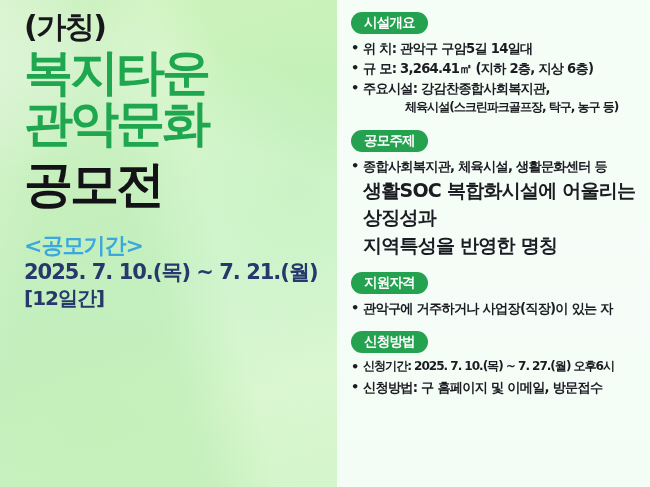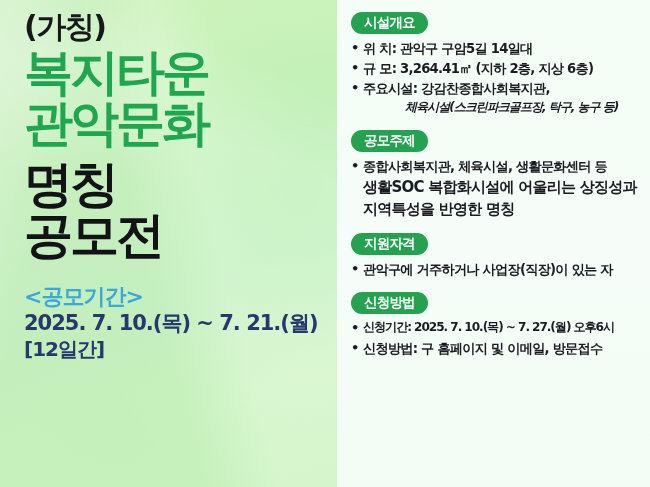--- a/index.html
+++ b/index.html
@@ -154,27 +154,27 @@
     font-size: 13px;
     line-height: 1.45;
     color: #1b1b22;
     text-align: left;
   }
 
   .bullet-text { flex: 1 1 auto; }
 
   .bullet-cont {
     margin-left: 12px;
-    font-size: 15px;
+    font-size: 19px;
     font-weight: 700;
     color: #1b1b22;
     letter-spacing: -0.75px;
     line-height: 1.45;
   }
-  .indent-2 { padding-left: 42px; font-style: italic; }
+  .indent-2 { padding-left: 42px; }
   .small-tight { font-size: 12.1px; letter-spacing: -1.05px; }
 
   .numbered { margin-top: 3px; }
 
   .num-row {
     font-size: 12.6px;
     font-weight: 800;
     color: #2659a5;
     letter-spacing: -0.85px;
     line-height: 1.62;
@@ -201,21 +201,20 @@
     <div id="left-content">
 
       <div class="tl-prefix">(가칭)</div>
 
       <div id="title-green-block">
         <div class="tl-green">복지타운</div>
         <div class="tl-green">관악문화</div>
       </div>
 
       <div id="title-black-block">
-        <div class="tl-black">명칭</div>
         <div class="tl-black">공모전</div>
       </div>
 
       <div id="period-block">
         <div class="period-label">&lt;공모기간&gt;</div>
         <div class="period-dates">2025. 7. 10.(목) ~ 7. 21.(월)</div>
         <div class="period-days">[12일간]</div>
       </div>
 
     </div>

